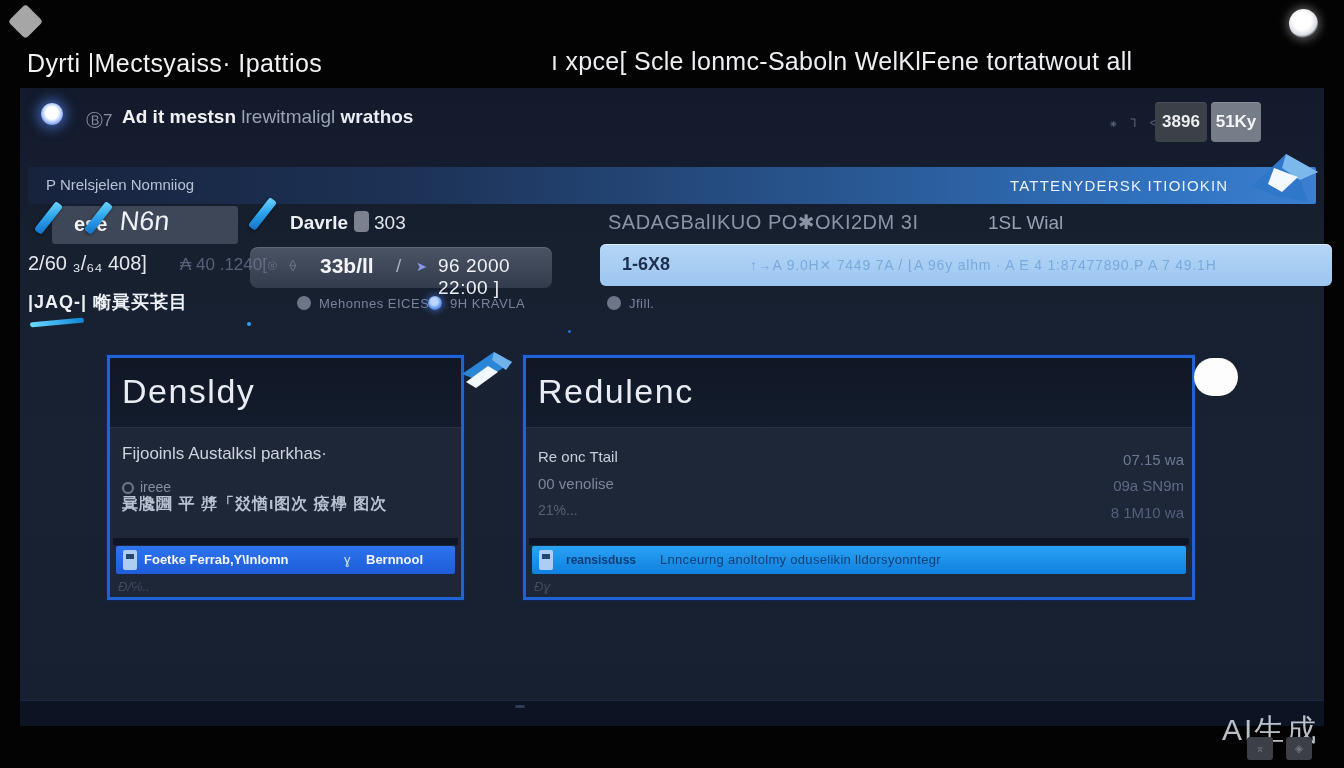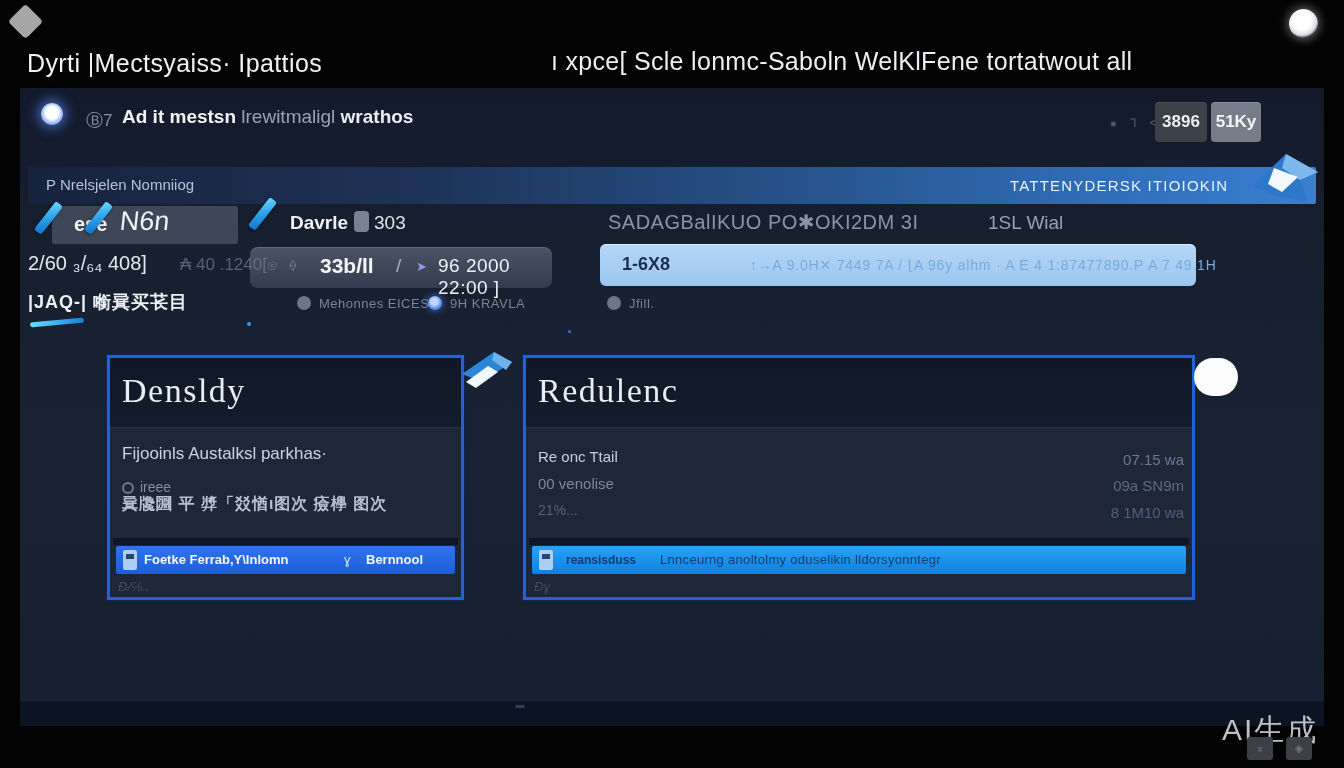--- a/index.html
+++ b/index.html
@@ -64,21 +64,21 @@
   .f-counts { left:8px; top:164px; font-size:20px; color:#e4e8ee; }
   .f-faint { left:160px; top:167px; font-size:17px; color:#566179; }
   .segpanel { left:230px; top:159px; width:302px; height:41px; border-radius:8px;
               background:linear-gradient(180deg, rgba(125,135,155,.50), rgba(95,105,125,.38));
               box-shadow:inset 0 1px 0 rgba(255,255,255,.12); }
   .sp-pre { left:18px; top:10px; font-size:15px; color:rgba(215,225,240,.30); letter-spacing:4px; }
   .sp-a { left:70px; top:7px; font-size:21px; font-weight:bold; color:#f2f4f8; }
   .sp-slash { left:146px; top:8px; font-size:19px; color:#a8b0c0; }
   .sp-arrow { left:166px; top:12px; font-size:13px; color:#8c9af0; }
   .sp-c { left:188px; top:8px; font-size:19px; color:#eef1f6; letter-spacing:.5px; }
-  .pill { left:580px; top:156px; width:596px; height:42px; border-radius:6px;
+  .pill { left:580px; top:156px; width:732px; height:42px; border-radius:6px;
           background:linear-gradient(180deg,#b5d6f6,#9cc6f0);
           box-shadow:inset 0 1px 0 rgba(255,255,255,.5); }
   .pill-label { left:22px; top:10px; font-size:18px; font-weight:bold; color:#1c2f4e; }
   .pill-value { left:150px; top:13px; font-size:14px; color:#79aade; letter-spacing:.8px; white-space:nowrap; }
 
   
   .legend-label { left:8px; top:202px; font-size:18px; font-weight:bold; color:#edf0f4; letter-spacing:1px; }
   .swoosh { left:10px; top:232px; width:54px; height:5px; border-radius:3px;
             background:linear-gradient(90deg,#67dcff,#1283d8); transform:rotate(-5deg); }
   .opt-dot { top:208px; width:14px; height:14px; border-radius:50%; background:#6c7688; }
@@ -91,21 +91,21 @@
   .speck1 { left:227px; top:234px; width:4px; height:4px; border-radius:50%; background:#2f9df0; }
   .speck2 { left:548px; top:242px; width:3px; height:3px; border-radius:50%; background:#2f6fd0; }
 
   
   .panel { top:267px; height:245px; border:3px solid #1e63d8; background:#1d2738;
            box-shadow:0 0 0 1px rgba(10,40,110,.55); }
   .panel-left { left:87px; width:357px; }
   .panel-right { left:503px; width:672px; }
   .panel-head { position:absolute; left:0; top:0; right:0; height:70px;
                 background:linear-gradient(180deg,#101826,#131c2c); border-bottom:1px solid #263248; }
-  .panel-title { position:absolute; left:12px; top:14px; font-size:34px; color:#e9edf3; letter-spacing:1.5px;font-family:Liberation Serif, serif; }
+  .panel-title { position:absolute; left:12px; top:14px; font-size:34px; color:#e9edf3; letter-spacing:1.5px; }
   .pl-line1 { left:12px; top:86px; font-size:17px; color:#ccd3de; }
   .pl-line2 { left:12px; top:113px; font-size:14px; color:#848ea0;margin-top:8px; }
   .pl-ring { display:inline-block; width:12px; height:12px; border:2px solid #6f7a8e; border-radius:50%;
              vertical-align:-2px; margin-right:6px; }
   .pl-line3 { left:12px; top:136px; font-size:16px; font-weight:bold; color:#b8c1d0; letter-spacing:1px; }
   .darkstrip { left:3px; right:3px; top:180px; height:7px; background:#0e1524; }
   .selrow { left:6px; top:188px; height:28px; border-radius:2px; }
   .selrow-left { width:339px; background:linear-gradient(180deg,#2d74ef,#1f5cd8); }
   .selrow-right { width:654px; background:linear-gradient(180deg,#29a2f3,#0f80e0); }
   .sel-icon { position:absolute; left:7px; top:4px; width:14px; height:20px; background:#aecdf2;

